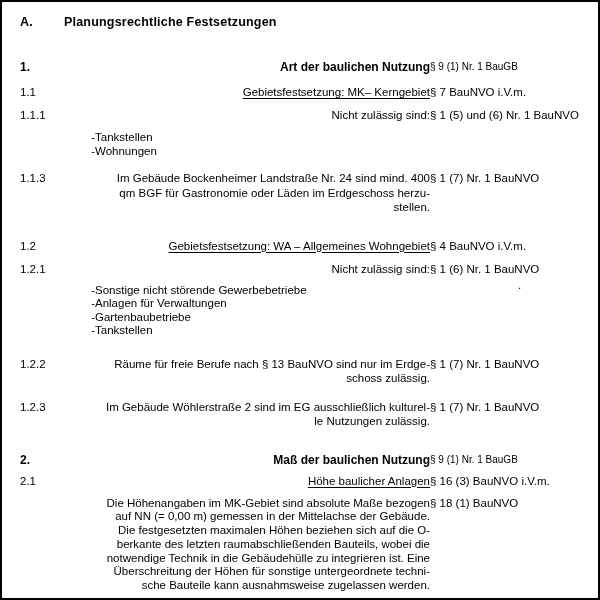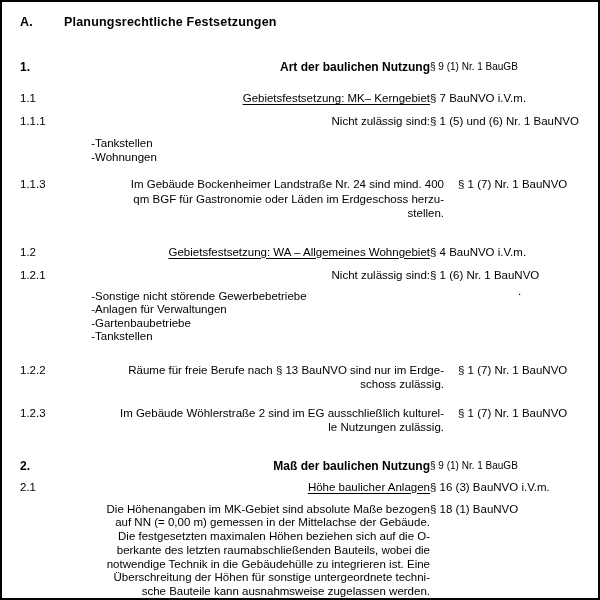--- a/index.html
+++ b/index.html
@@ -12,21 +12,21 @@
   }
   .doc-heading { display: flex; font-weight: bold; font-size: 12.5px; line-height: 16px; letter-spacing: .2px; }
   .doc-heading .num { flex: 0 0 44px; }
   .row { display: flex; align-items: flex-start; font-size: 11.5px; line-height: 14px; }
   .num  { flex: 0 0 44px; }
   .main { flex: 0 0 366px; text-align: right; }
   .ref  { flex: 1 1 auto; position: relative; white-space: nowrap; }
   .r-bold { font-weight: bold; font-size: 12px; }
   .r-bold .ref { font-weight: normal; font-size: 10px; }
   .u { text-decoration: underline; text-underline-offset: 2px; }
-  .ml { line-height: 14.5px; gap: 14px; }
+  .ml { line-height: 14.5px; }
   .line { display: block; }
   .bullets { line-height: 13.5px; }
   .bullets .main { padding-left: 16px; box-sizing: border-box; }
   .b-line { display: flex; }
   .dash { flex: 0 0 15px; }
   .para { line-height: 13.8px; }
   .dot { position: absolute; top: 16px; left: 88px; font-size: 11.5px; }
 </style>
 </head>
 <body>
@@ -37,21 +37,21 @@
     <span class="num">A.</span>
     <span class="title">Planungsrechtliche Festsetzungen</span>
   </div>
 
   <div class="row r-bold" style="margin-top:30px">
     <span class="num">1.</span>
     <span class="main">Art der baulichen Nutzung</span>
     <span class="ref">§ 9 (1) Nr. 1 BauGB</span>
   </div>
 
-  <div class="row" style="margin-top:17px">
+  <div class="row" style="margin-top:11px">
     <span class="num">1.1</span>
     <span class="main u">Gebietsfestsetzung: MK– Kerngebiet</span>
     <span class="ref">§ 7 BauNVO i.V.m.</span>
   </div>
 
   <div class="row" style="margin-top:9px">
     <span class="num">1.1.1</span>
     <span class="main">Nicht zulässig sind:</span>
     <span class="ref">§ 1 (5) und (6) Nr. 1 BauNVO</span>
   </div>

